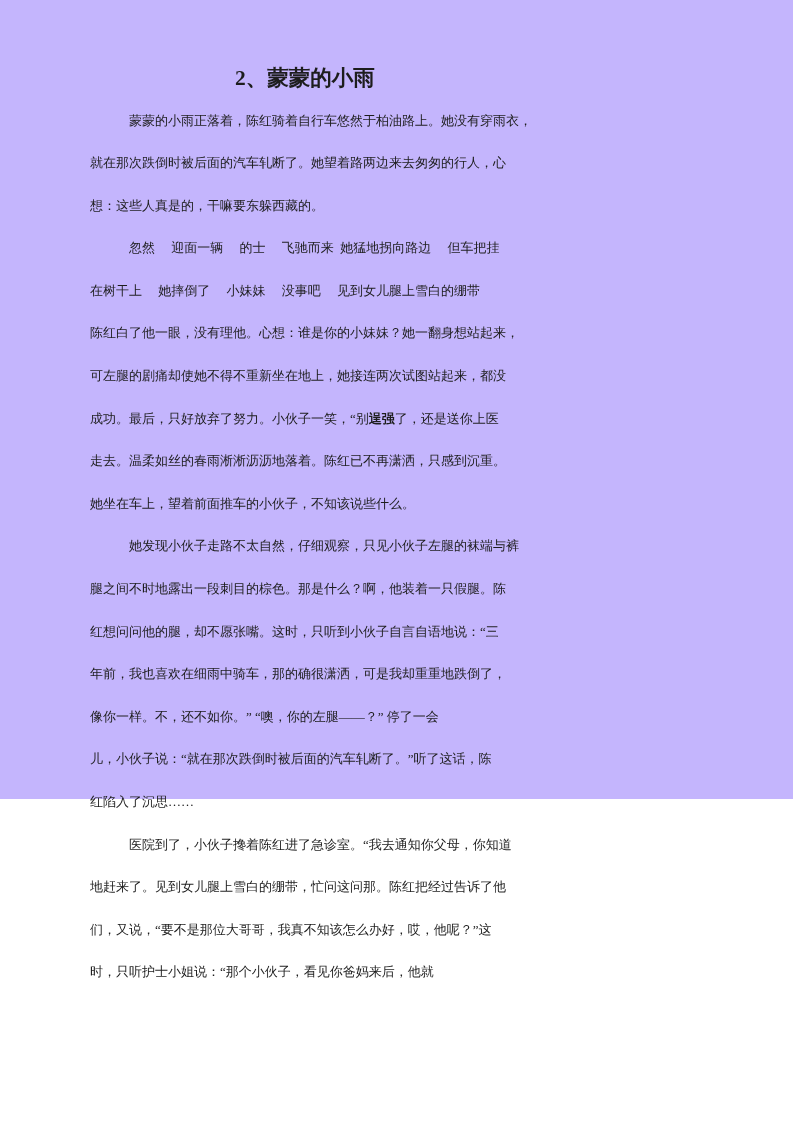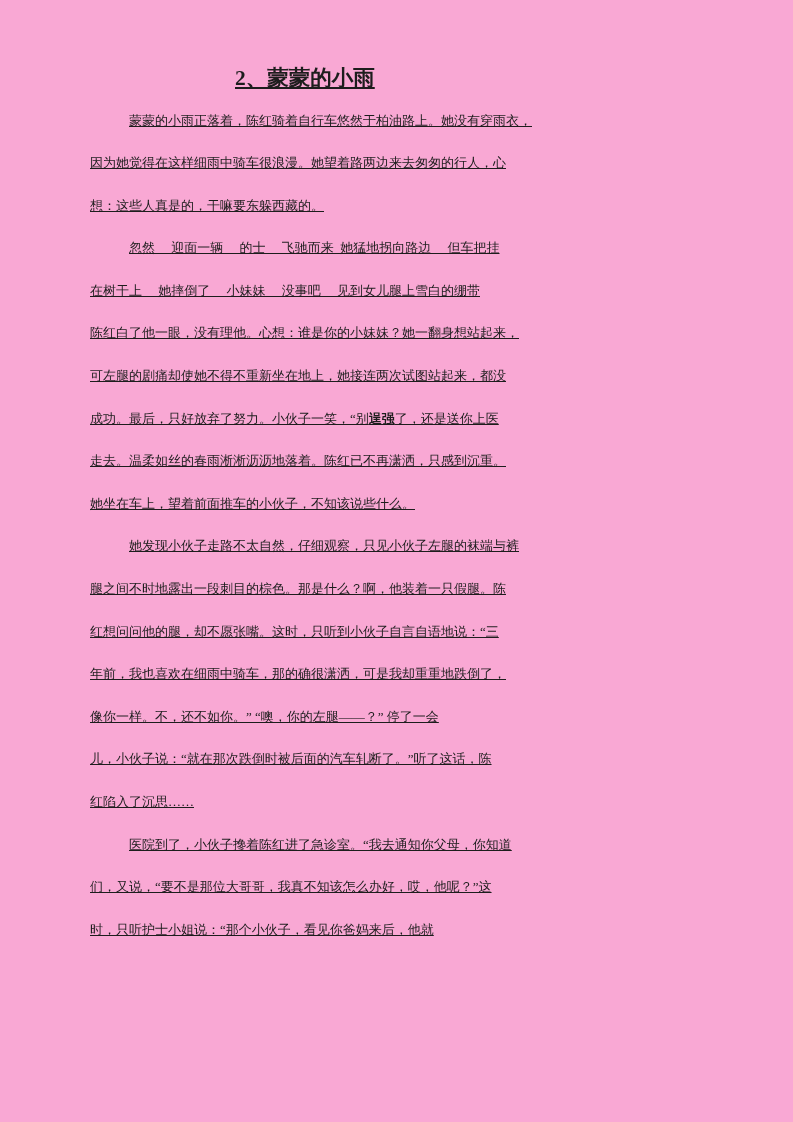--- a/index.html
+++ b/index.html
@@ -10,24 +10,23 @@
   body {
     width: 793px;
     height: 1122px;
     overflow: hidden;
     font-family: "Liberation Serif", "DejaVu Serif", serif;
     color: #1d1d1d;
   }
   .page {
     box-sizing: border-box;
     width: 793px;
-    height: 1122px;
+    height: 799px;
     padding: 57px 68px 20px 90px;
-    background: #f9a8d4;
-    text-decoration: underline;
+    background: #c4b5fd;
   }
   .doc-title {
     font-size: 21.5px;
     font-weight: bold;
     line-height: 42.5px;
     margin: 0 0 0 145px;
     white-space: pre;
   }
   .line {
     font-size: 13px;
@@ -43,33 +42,34 @@
     text-align: center;
   }
 </style>
 </head>
 <body>
 
 <div class="page">
   <h1 class="doc-title">2、蒙蒙的小雨</h1>
   <div id="doc-lines">
       <div class="line indent"><span class="">蒙蒙的小雨正落着，陈红骑着自行车悠然于柏油路上。她没有穿雨衣，</span></div>
-      <div class="line"><span class="">因为她觉得在这样细雨中骑车很浪漫。她望着路两边来去匆匆的行人，心</span></div>
+      <div class="line"><span class="">就在那次跌倒时被后面的汽车轧断了。她望着路两边来去匆匆的行人，心</span></div>
       <div class="line"><span class="">想：这些人真是的，干嘛要东躲西藏的。</span></div>
       <div class="line indent"><span class="">忽然　 迎面一辆　 的士　 飞驰而来  她猛地拐向路边　 但车把挂</span></div>
       <div class="line"><span class="">在树干上　 她摔倒了　 小妹妹　 没事吧　 见到女儿腿上雪白的绷带</span></div>
       <div class="line"><span class="">陈红白了他一眼，没有理他。心想：谁是你的小妹妹？她一翻身想站起来，</span></div>
       <div class="line"><span class="">可左腿的剧痛却使她不得不重新坐在地上，她接连两次试图站起来，都没</span></div>
       <div class="line"><span class="">成功。最后，只好放弃了努力。小伙子一笑，“别</span><span class="bold">逞强</span><span class="">了，还是送你上医</span></div>
       <div class="line"><span class="">走去。温柔如丝的春雨淅淅沥沥地落着。陈红已不再潇洒，只感到沉重。</span></div>
       <div class="line"><span class="">她坐在车上，望着前面推车的小伙子，不知该说些什么。</span></div>
       <div class="line indent"><span class="">她发现小伙子走路不太自然，仔细观察，只见小伙子左腿的袜端与裤</span></div>
       <div class="line"><span class="">腿之间不时地露出一段刺目的棕色。那是什么？啊，他装着一只假腿。陈</span></div>
       <div class="line"><span class="">红想问问他的腿，却不愿张嘴。这时，只听到小伙子自言自语地说：“三</span></div>
       <div class="line"><span class="">年前，我也喜欢在细雨中骑车，那的确很潇洒，可是我却重重地跌倒了，</span></div>
       <div class="line"><span class="">像你一样。不，还不如你。” “噢，你的左腿——？” 停了一会</span></div>
       <div class="line"><span class="">儿，小伙子说：“就在那次跌倒时被后面的汽车轧断了。”听了这话，陈</span></div>
       <div class="line"><span class="">红陷入了沉思……</span></div>
       <div class="line indent"><span class="">医院到了，小伙子搀着陈红进了急诊室。“我去通知你父母，你知道</span></div>
+      <div class="line"><span class="">地赶来了。见到女儿腿上雪白的绷带，忙问这问那。陈红把经过告诉了他</span></div>
       <div class="line"><span class="">们，又说，“要不是那位大哥哥，我真不知该怎么办好，哎，他呢？”这</span></div>
       <div class="line"><span class="">时，只听护士小姐说：“那个小伙子，看见你爸妈来后，他就</span></div>
     </div>
 </div>
 
 </body></html>

